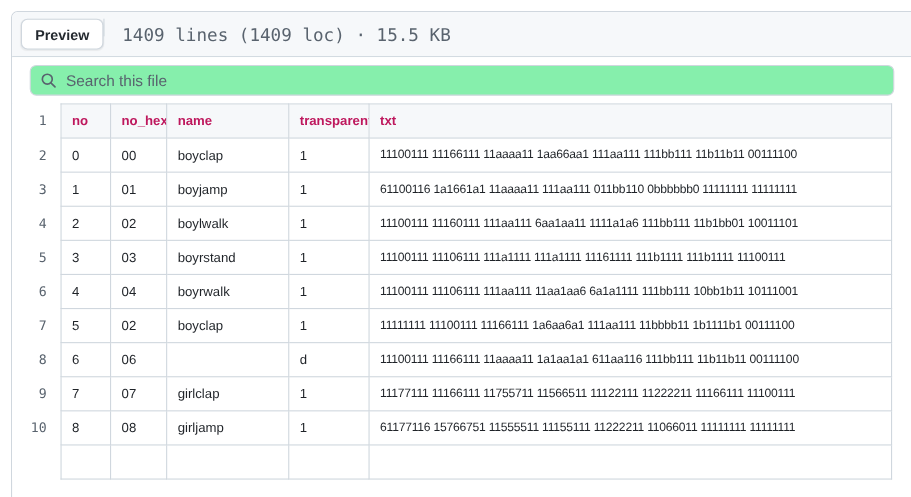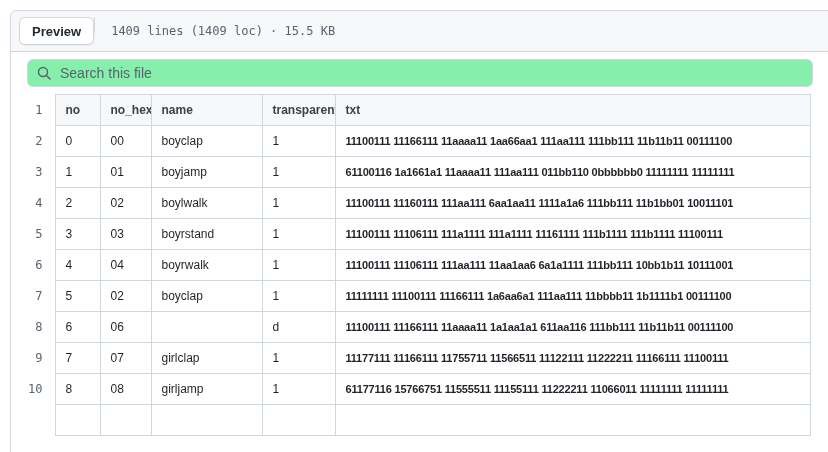--- a/index.html
+++ b/index.html
@@ -40,21 +40,21 @@
   .seg-btn.selected {
     background: #ffffff;
     border: 1px solid #d0d7de;
     box-shadow: 0 1px 1px rgba(31,35,40,0.06);
     font-weight: 700;
     padding: 0 12px;
   }
   .seg-divider { width: 1px; height: 16px; background: #d0d7de; }
   .file-meta {
     font-family: "DejaVu Sans Mono", monospace;
-    font-size: 12px; color: #59636e;
+    font-size: 16px; color: #59636e;
     margin-left: 8px; white-space: nowrap;
   }
 
   
   .search-row { background: #ffffff; padding: 7px 16px; height: 42px; }
   .search-box {
     display: flex; align-items: center; gap: 8px;
     height: 28px; width: 786px;
     border: 1px solid #d0d7de; border-radius: 6px;
     padding: 0 8px; background: #86efac;
@@ -75,35 +75,34 @@
     width: 800px;
     font-size: 12px;
   }
   td, th { height: 31px; overflow: hidden; white-space: nowrap; }
   th.cell, td.cell {
     border: 1px solid #d0d7de;
     padding: 0 10px;
     text-align: left;
     vertical-align: middle;
   }
-  th.cell { background: #f6f8fa; font-weight: 700; color: #404040; }
+  th.cell { background: #f6f8fa; font-weight: 700; color: #be185d; }
   td.row-num, th.row-num {
     border: none;
     background: #ffffff;
     text-align: right;
     padding: 0 12px 0 0;
     font-family: "DejaVu Sans Mono", monospace;
     font-size: 12px; font-weight: 400;
     color: #59636e;
     vertical-align: middle;
   }
   td.cell.txt-cell {
     font-size: 11px;
     letter-spacing: -0.2px;
-    font-weight: bold;
   }
 </style>
 </head>
 <body>
 
 <div class="container">
 
   <div class="toolbar">
     <div class="segmented">
       <button class="seg-btn selected">Preview</button>

